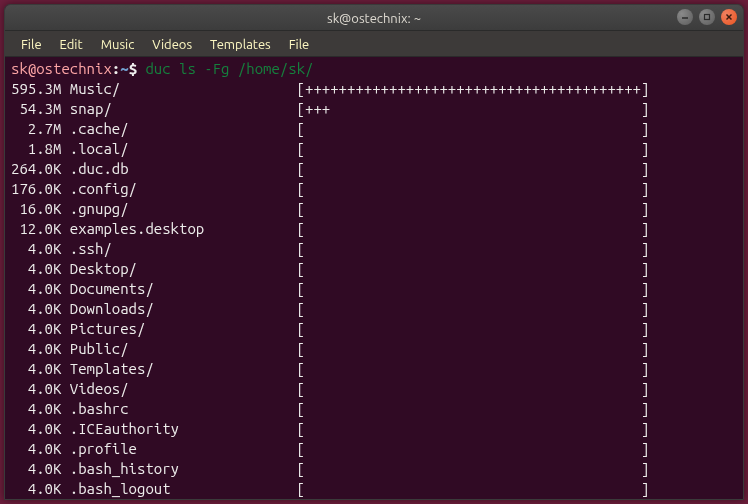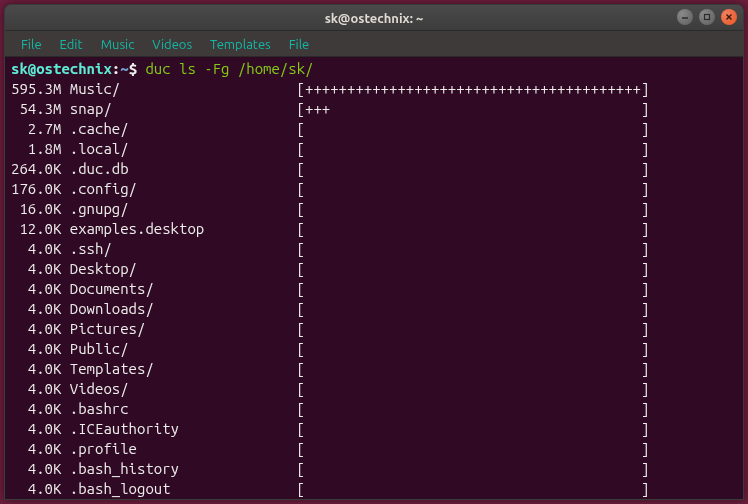--- a/index.html
+++ b/index.html
@@ -28,21 +28,21 @@
       background: linear-gradient(to bottom, #4a4a4a, #3c3c3c);
       display: flex;
       align-items: center;
       justify-content: center;
       position: relative;
       border-bottom: 1px solid #2a2a2a;
     }
     .titlebar-text {
       color: #dfdbd2;
       font-size: 13px;
-      font-weight: bold;
+      font-weight: normal;
     }
     .window-controls {
       position: absolute;
       right: 6px;
       top: 4px;
       display: flex;
       gap: 6px;
     }
     .btn-circle {
       width: 16px;
@@ -60,38 +60,38 @@
     .menubar {
       height: 26px;
       background: #3d3a39;
       display: flex;
       align-items: center;
       padding: 0 8px;
       gap: 2px;
       border-bottom: 1px solid #2a2a2a;
     }
     .menu-item {
-      color: #14b8a6;
+      color: #fef9c3;
       font-size: 13px;
       padding: 3px 8px;
       cursor: pointer;
     }
     .terminal {
       padding: 2px 6px;
       font-family: "Ubuntu Mono", "DejaVu Sans Mono", monospace;
       font-size: 15px;
       line-height: 20px;
       color: #eeeeec;
       white-space: pre;
       background: #300a24;
     }
-    .prompt-user { color: #5eead4; font-weight: bold; }
+    .prompt-user { color: #fca5a5; font-weight: normal; }
     .prompt-sep { color: #eeeeec; font-weight: bold; }
     .prompt-path { color: #729fcf; font-weight: bold; }
-    .cmd { color: #84cc16; }
+    .cmd { color: #15803d; }
     .row { display: block; }
   </style>
 </head>
 <body>
 
 <div class="window">
   <div class="titlebar">
     <span class="titlebar-text">sk@ostechnix: ~</span>
     <div class="window-controls">
       <div class="btn-circle btn-min">

